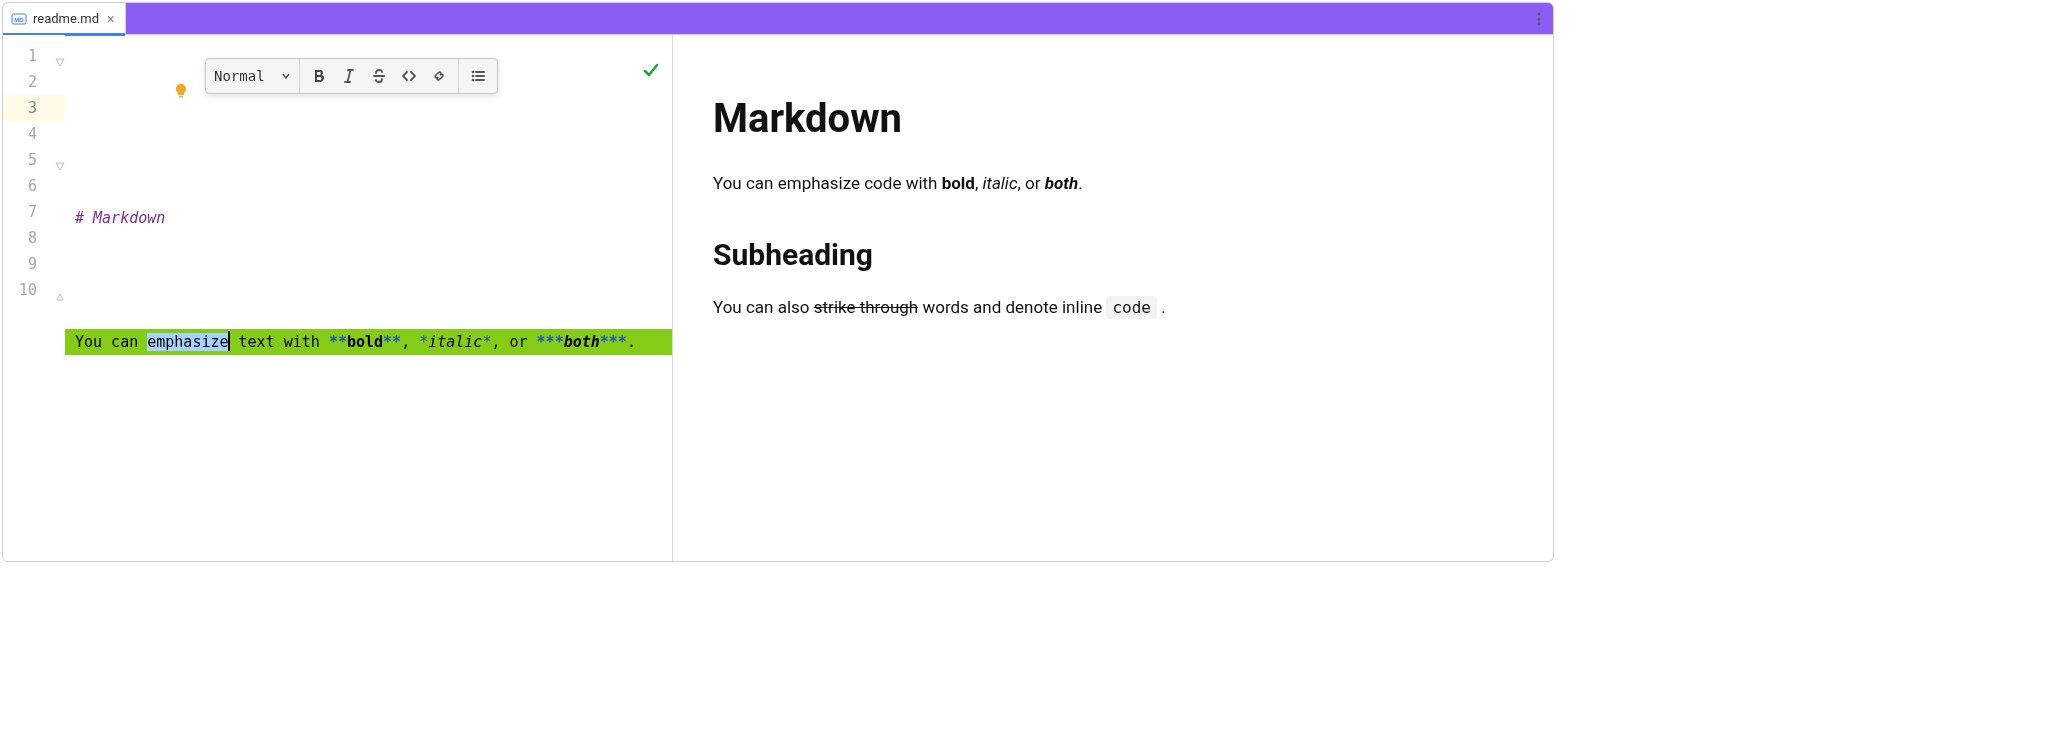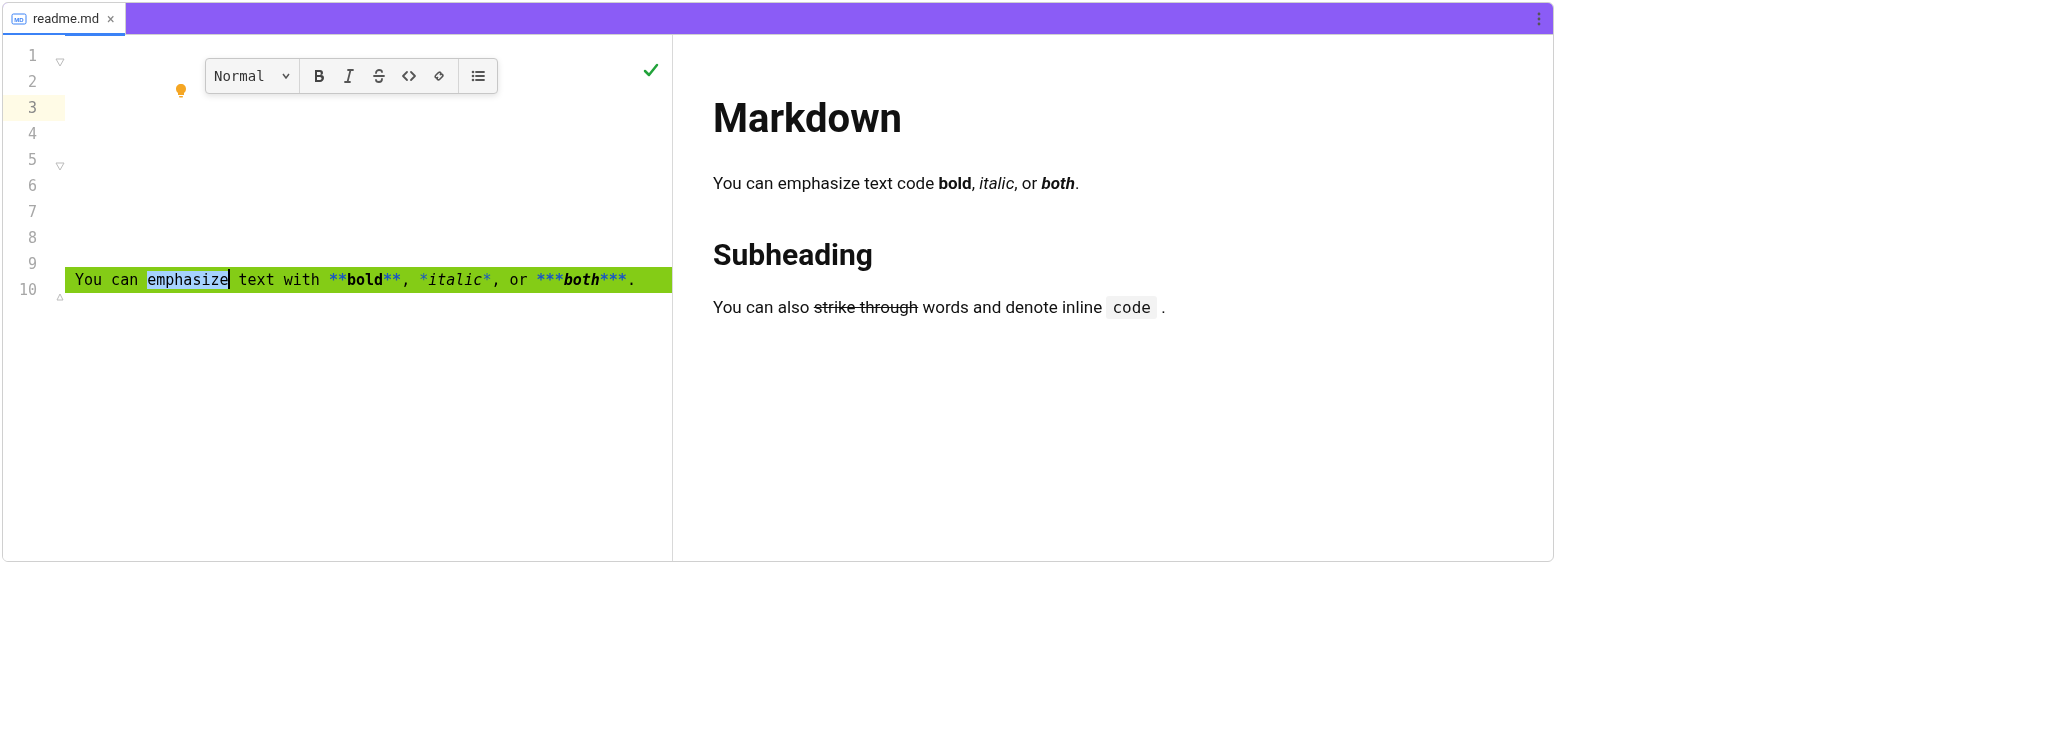--- a/index.html
+++ b/index.html
@@ -319,36 +319,37 @@
                   <circle cx="3" cy="4" r="1.3" fill="#555"></circle>
                   <circle cx="3" cy="8" r="1.3" fill="#555"></circle>
                   <circle cx="3" cy="12" r="1.3" fill="#555"></circle>
                   <path d="M6 4 H14 M6 8 H14 M6 12 H14" stroke="#555" stroke-width="1.8" stroke-linecap="round"></path>
                 </svg>
             </div>
           </div>
         </div>
 
         
+        <div class="line"><span class="tok-heading"><span># </span><span>Markdown</span></span></div>
         <div class="line"></div>
         <div class="line hl"><span>You can </span><span class="selbox">emphasize</span><span class="caret"></span><span> text with </span><span class="tok-mark tok-bold">**</span><span class="tok-bold">bold</span><span class="tok-mark tok-bold">**</span><span>, </span><span class="tok-mark">*</span><span class="tok-italic">italic</span><span class="tok-mark">*</span><span>, or </span><span class="tok-mark tok-bold">***</span><span class="tok-bold tok-italic">both</span><span class="tok-mark tok-bold">***</span><span>.</span></div>
         <div class="line"></div>
         <div class="line"></div>
         
         
         
         
       </div>
 
     </div>
 
     <div class="preview-pane">
       <h1>Markdown</h1>
       <p>
-        <span>You can emphasize text code </span><strong>bold</strong><span>, </span><em>italic</em><span>, or </span><strong><em>both</em></strong><span>.</span>
+        <span>You can emphasize code with </span><strong>bold</strong><span>, </span><em>italic</em><span>, or </span><strong><em>both</em></strong><span>.</span>
       </p>
       <h2>Subheading</h2>
       <p>
         <span>You can also </span><s>strike through</s><span> words and denote inline </span> <code class="inline">code</code><span> .</span>
       </p>
     </div>
 
   </div>
 </div>
 

